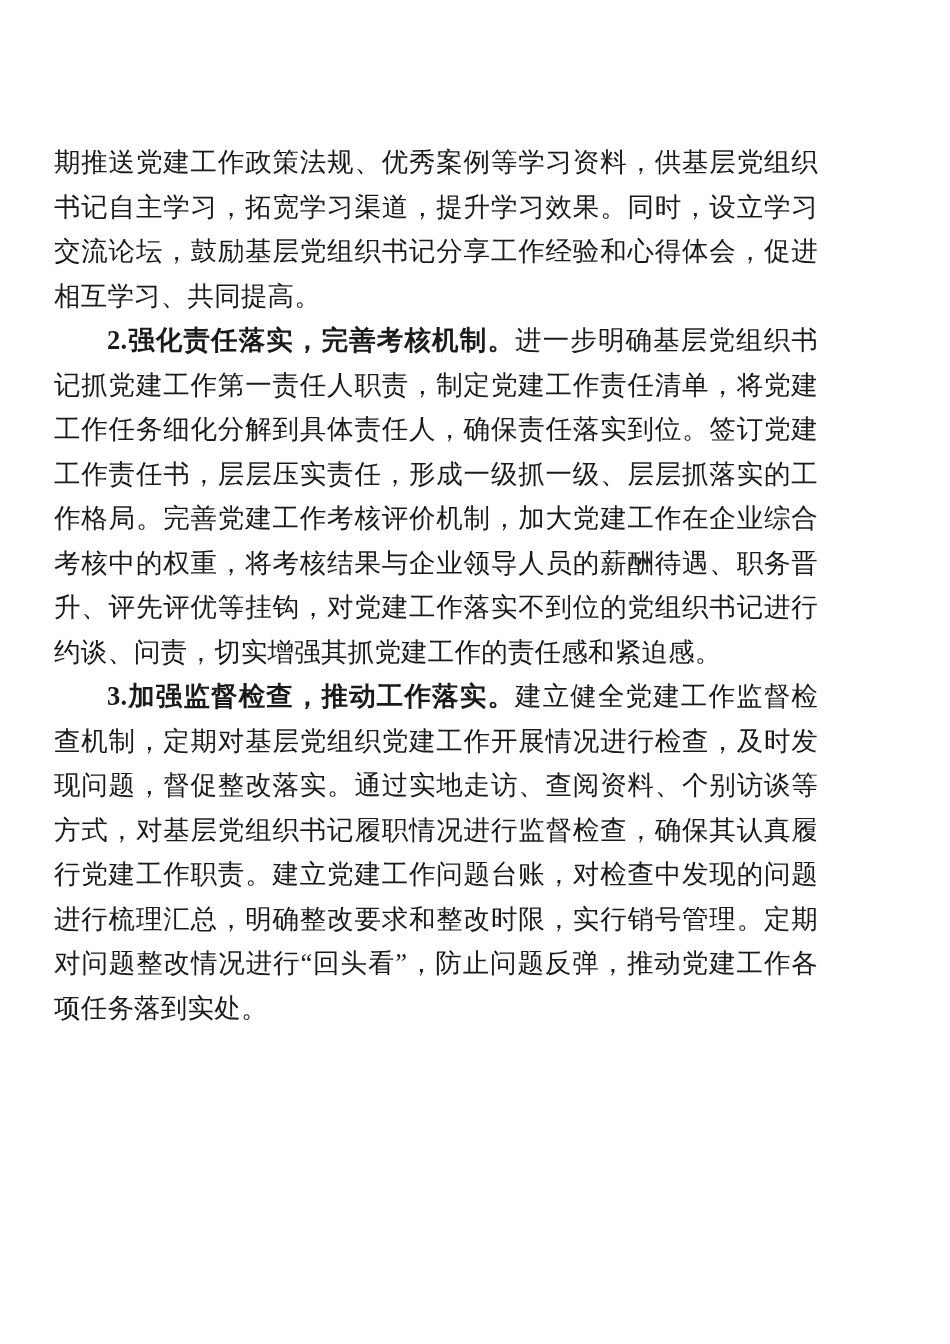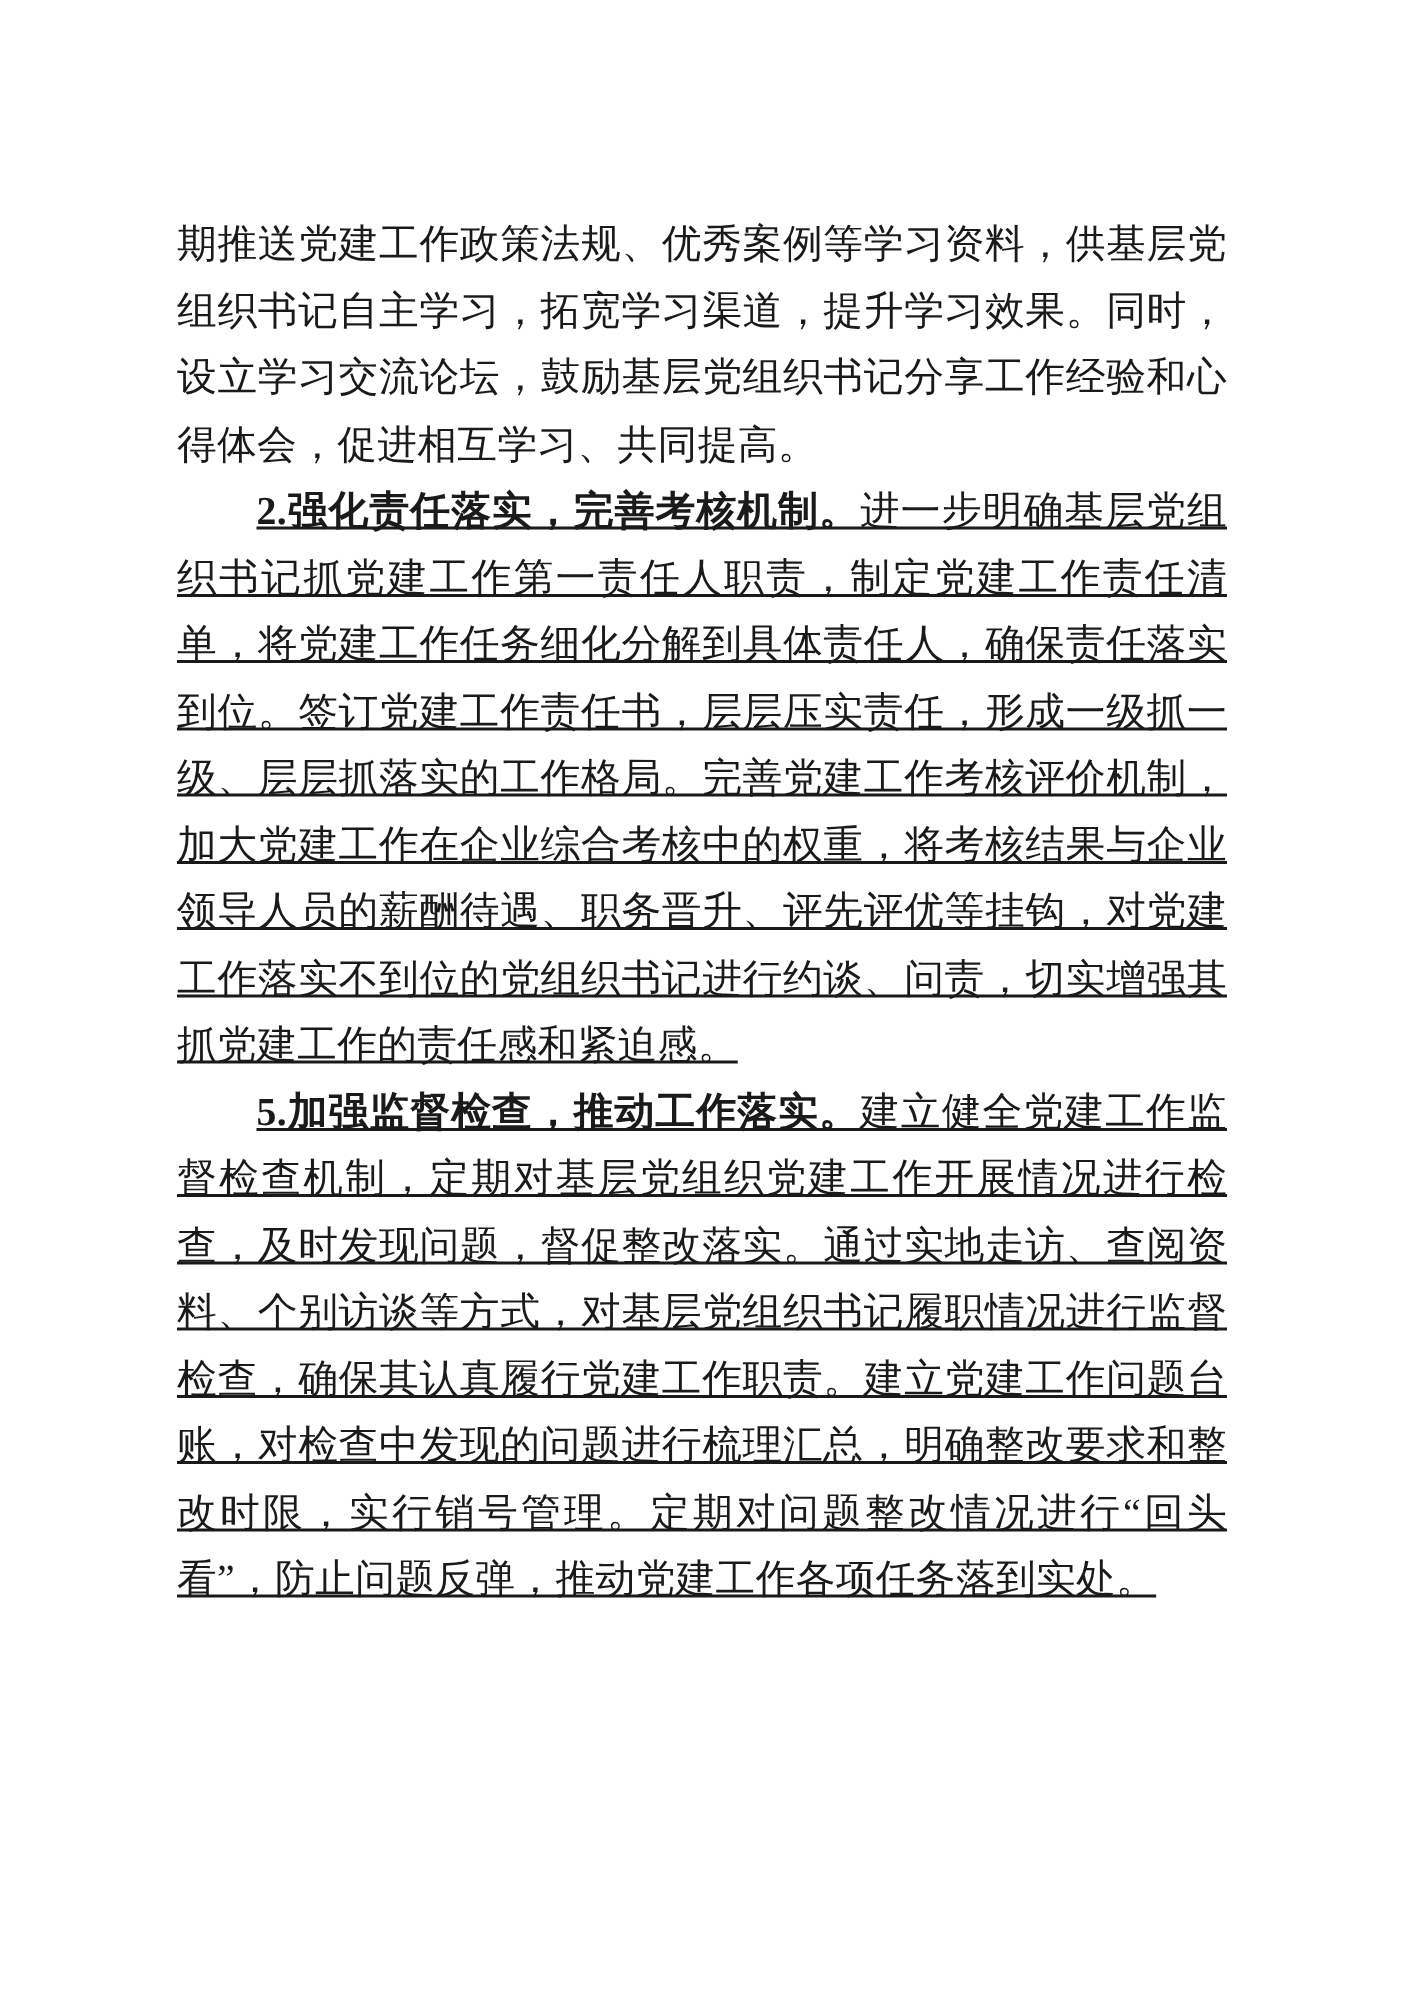--- a/index.html
+++ b/index.html
@@ -9,36 +9,35 @@
   }
   body {
     width: 950px;
     height: 1344px;
     overflow: hidden;
   }
   .page {
     box-sizing: border-box;
     width: 950px;
     height: 1344px;
-    padding: 140px 132px 0 118px;
+    padding: 140px 132px 0 54px;
     background: #ffffff;
   }
   .para {
     margin: 0;
     font-family: "Liberation Serif", "DejaVu Serif", serif;
     font-size: 26.5px;
     line-height: 44.5px;
     letter-spacing: 0.2px;
     color: #1a1a1a;
     text-align: justify;
     text-justify: inter-character;
   }
   .para.indent {
     text-indent: 2em;
-    text-decoration: underline;
   }
   .para .lead {
     font-weight: bold;
   }
   .para.bold {
     font-weight: bold;
   }
 </style>
 </head>
 <body>
@@ -47,17 +46,17 @@
 
   <p class="para">
     <span>期推送党建工作政策法规、优秀案例等学习资料，供基层党组织书记自主学习，拓宽学习渠道，提升学习效果。同时，设立学习交流论坛，鼓励基层党组织书记分享工作经验和心得体会，促进相互学习、共同提高。</span>
   </p>
 
   <p class="para indent">
     <span class="lead">2.强化责任落实，完善考核机制。</span><span>进一步明确基层党组织书记抓党建工作第一责任人职责，制定党建工作责任清单，将党建工作任务细化分解到具体责任人，确保责任落实到位。签订党建工作责任书，层层压实责任，形成一级抓一级、层层抓落实的工作格局。完善党建工作考核评价机制，加大党建工作在企业综合考核中的权重，将考核结果与企业领导人员的薪酬待遇、职务晋升、评先评优等挂钩，对党建工作落实不到位的党组织书记进行约谈、问责，切实增强其抓党建工作的责任感和紧迫感。</span>
   </p>
 
   <p class="para indent">
-    <span class="lead">5.加强监督检查，推动工作落实。</span><span>建立健全党建工作监督检查机制，定期对基层党组织党建工作开展情况进行检查，及时发现问题，督促整改落实。通过实地走访、查阅资料、个别访谈等方式，对基层党组织书记履职情况进行监督检查，确保其认真履行党建工作职责。建立党建工作问题台账，对检查中发现的问题进行梳理汇总，明确整改要求和整改时限，实行销号管理。定期对问题整改情况进行“回头看”，防止问题反弹，推动党建工作各项任务落到实处。</span>
+    <span class="lead">3.加强监督检查，推动工作落实。</span><span>建立健全党建工作监督检查机制，定期对基层党组织党建工作开展情况进行检查，及时发现问题，督促整改落实。通过实地走访、查阅资料、个别访谈等方式，对基层党组织书记履职情况进行监督检查，确保其认真履行党建工作职责。建立党建工作问题台账，对检查中发现的问题进行梳理汇总，明确整改要求和整改时限，实行销号管理。定期对问题整改情况进行“回头看”，防止问题反弹，推动党建工作各项任务落到实处。</span>
   </p>
 
 
 </div>
 
 </body></html>

